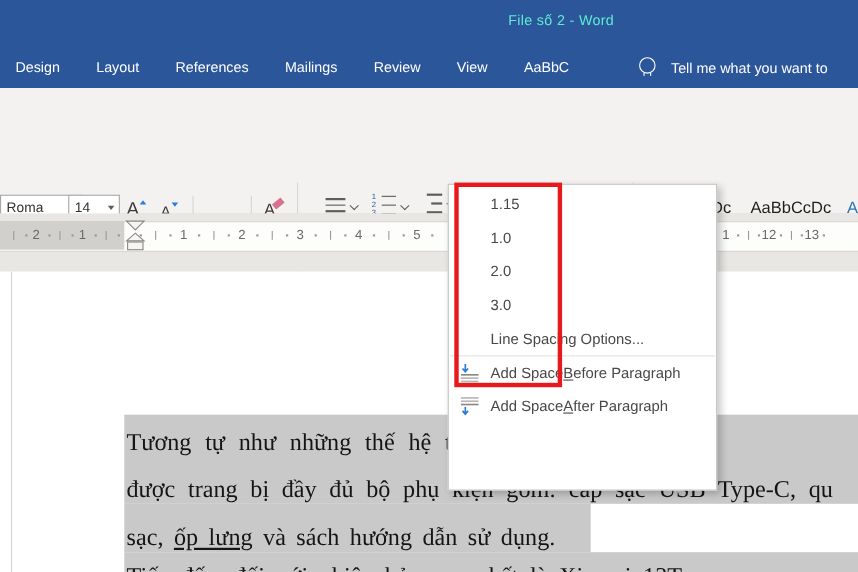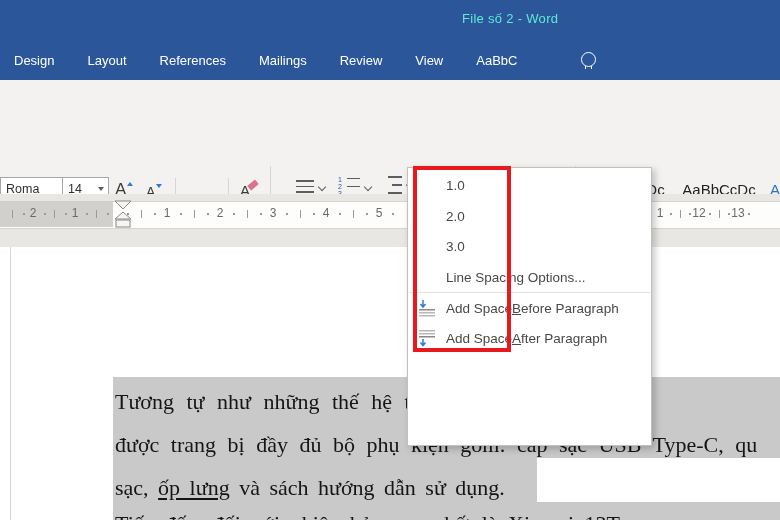--- a/index.html
+++ b/index.html
@@ -69,20 +69,21 @@
   <div id="tabbar" class="abs">
       <span class="tab">Design</span>
       <span class="tab">Layout</span>
       <span class="tab">References</span>
       <span class="tab">Mailings</span>
       <span class="tab">Review</span>
       <span class="tab">View</span>
       <span class="tab">AaBbC</span>
     </div>
   <div id="bulb" class="abs"></div>
+  <span id="tellme" class="abs">Tell me what you want to</span>
 
   <div id="ribbon" class="abs">
 
     <div class="abs combob" style="left:0;top:97px;width:75px;">
       <span>Roma</span>
         <span class="tri"></span>
     </div>
     <div class="abs combob" style="left:62px;top:97px;width:47px;">
       <span>14</span>
         <span class="tri"></span>
@@ -332,20 +333,21 @@
   <div class="docline" style="left:115px;top:430px;word-spacing:6px;">được trang bị đầy đủ bộ phụ kiện gồm: cáp sạc USB Type-C, qu</div>
   <div class="docline" style="left:115px;top:473px;word-spacing:4px;">
     <span>sạc, </span><span class="uline">ốp lưng</span><span> và sách hướng dẫn sử dụng.</span>
   </div>
   <div class="abs" style="left:115px;top:509px;width:660px;height:11px;overflow:hidden;">
     <div class="docline" style="position:static;word-spacing:5px;">Tiếp đến, đối với phiên bản cao nhất là Xiaomi 13T</div>
   </div>
 
   <div id="menu" class="abs">
     <div id="spacing-values" style="padding-top:2px;">
+        <div class="mi">1.15</div>
         <div class="mi">1.0</div>
         <div class="mi">2.0</div>
         <div class="mi">3.0</div>
       </div>
     <div class="mi mi2">
       <span>Line Spacing Options...</span>
     </div>
     <div class="msep"></div>
     <div class="mi mi2">
       <svg class="mico" width="20" height="18">

